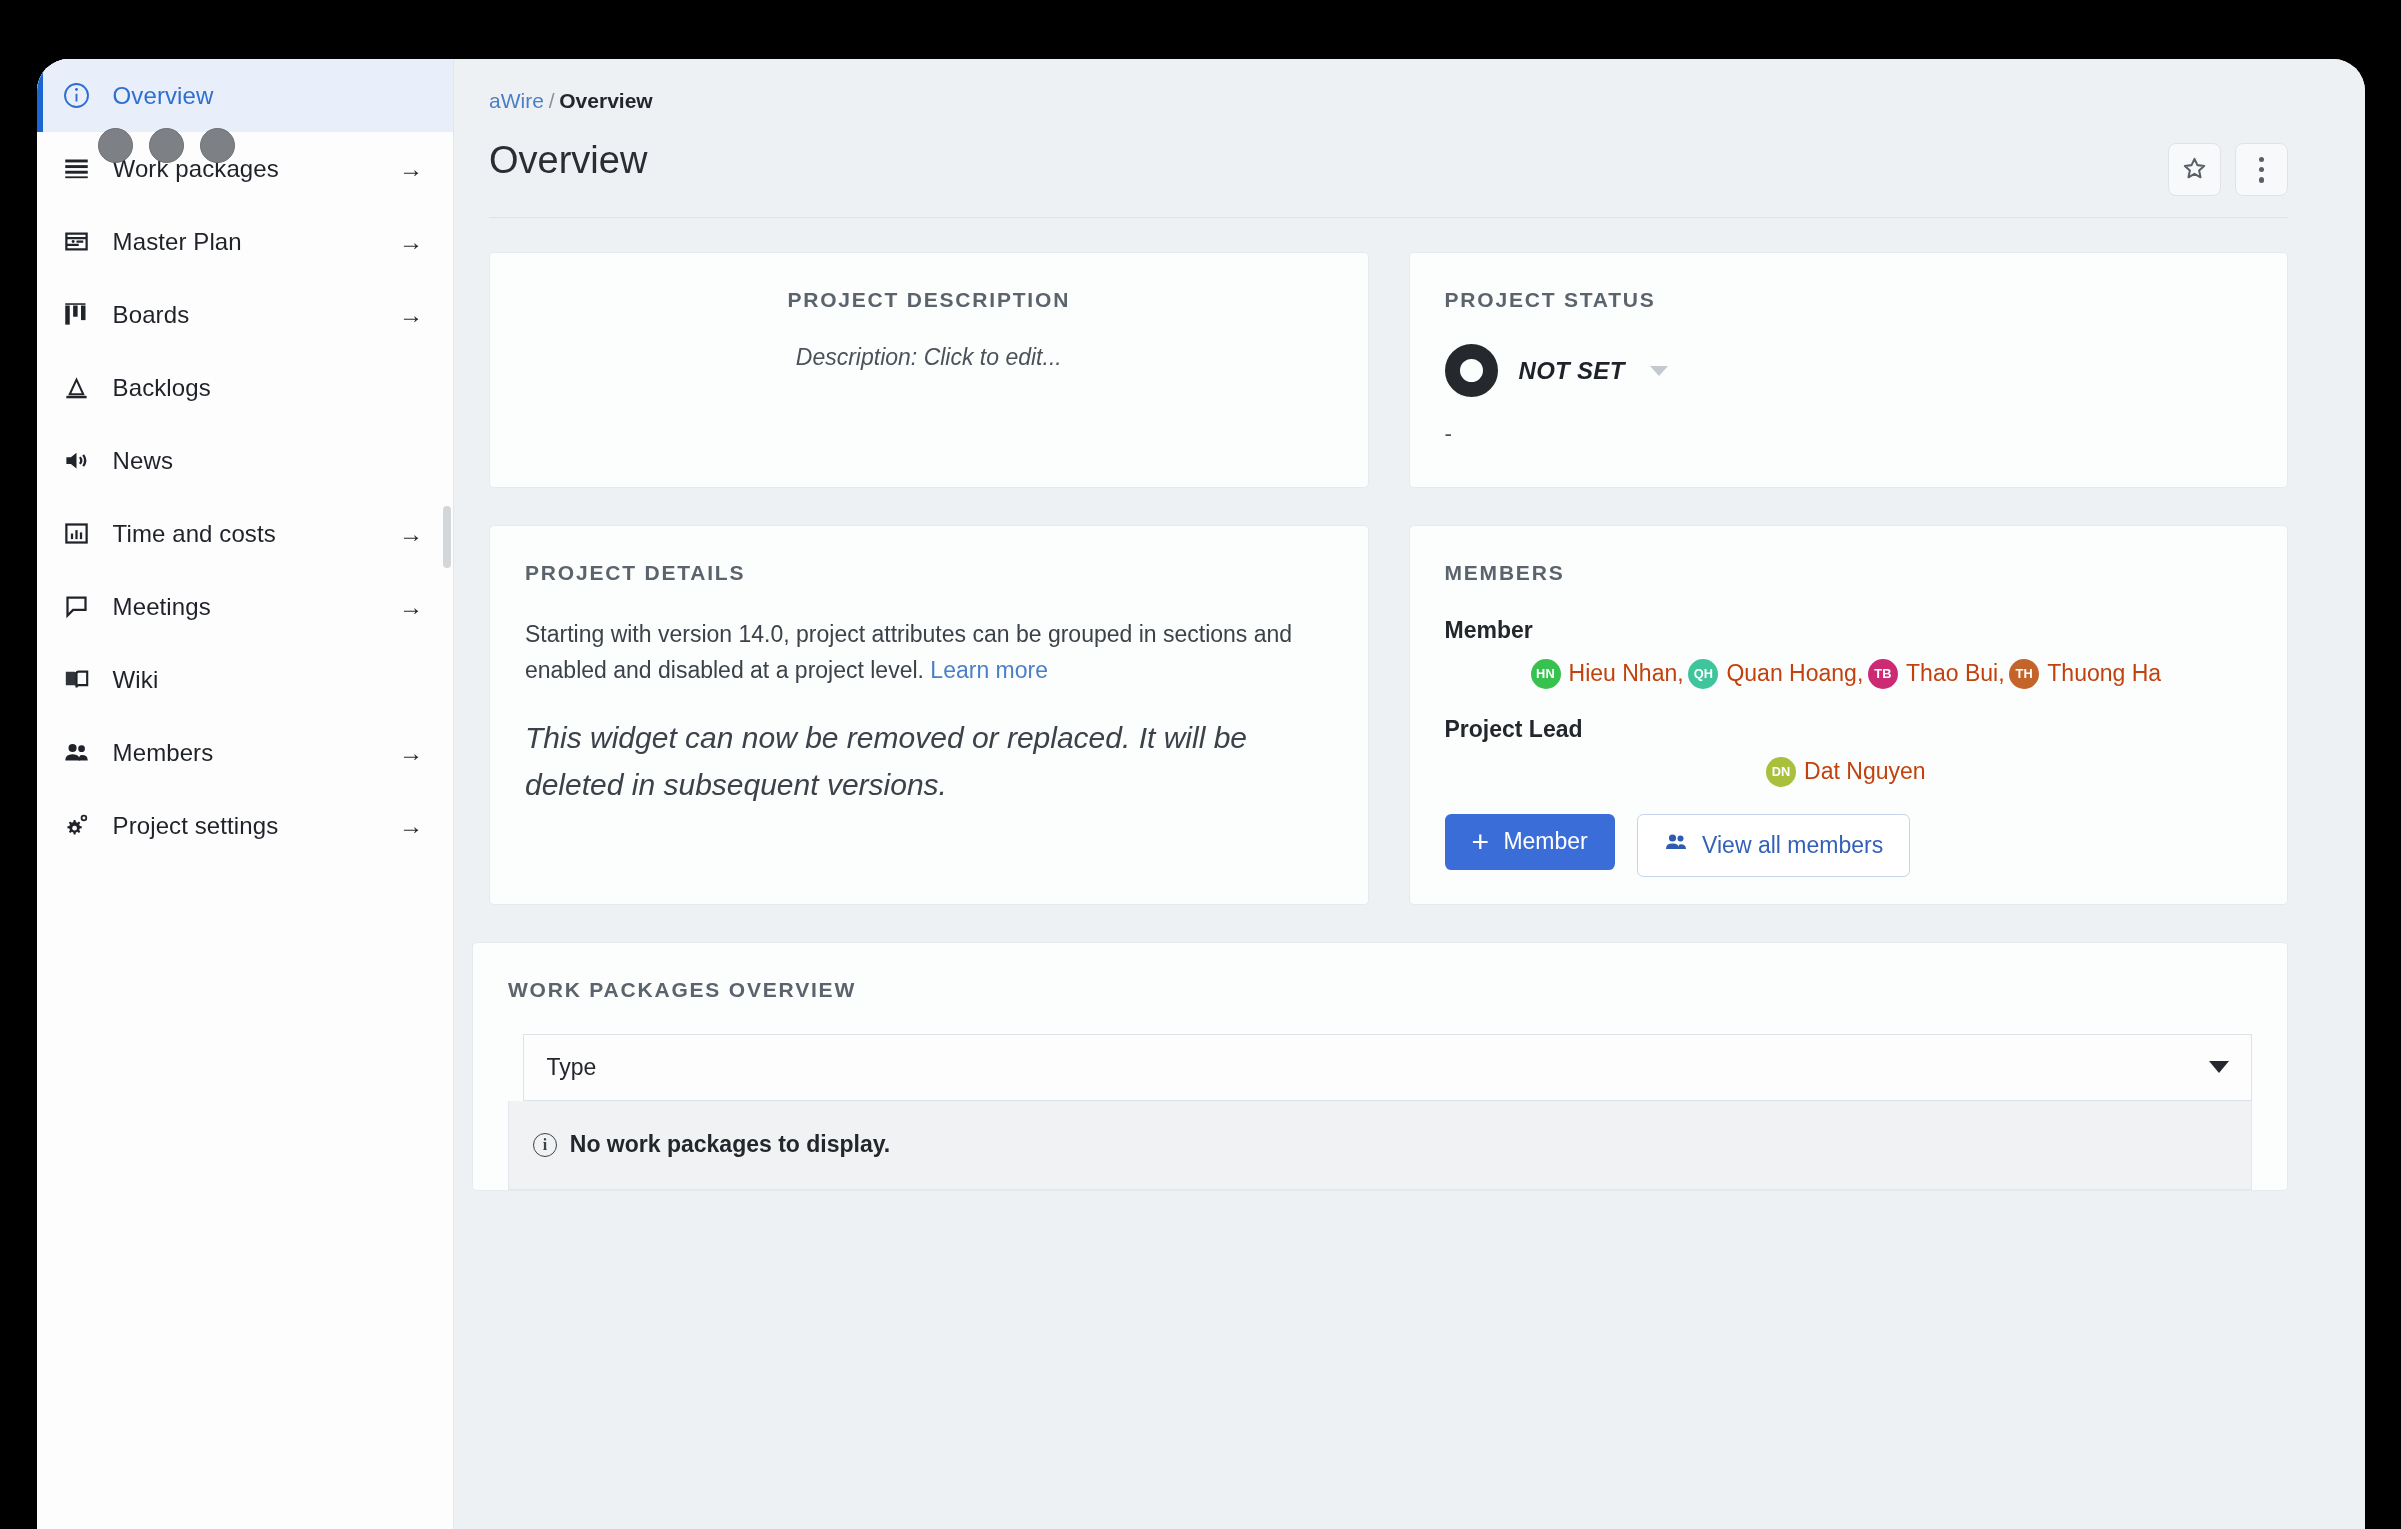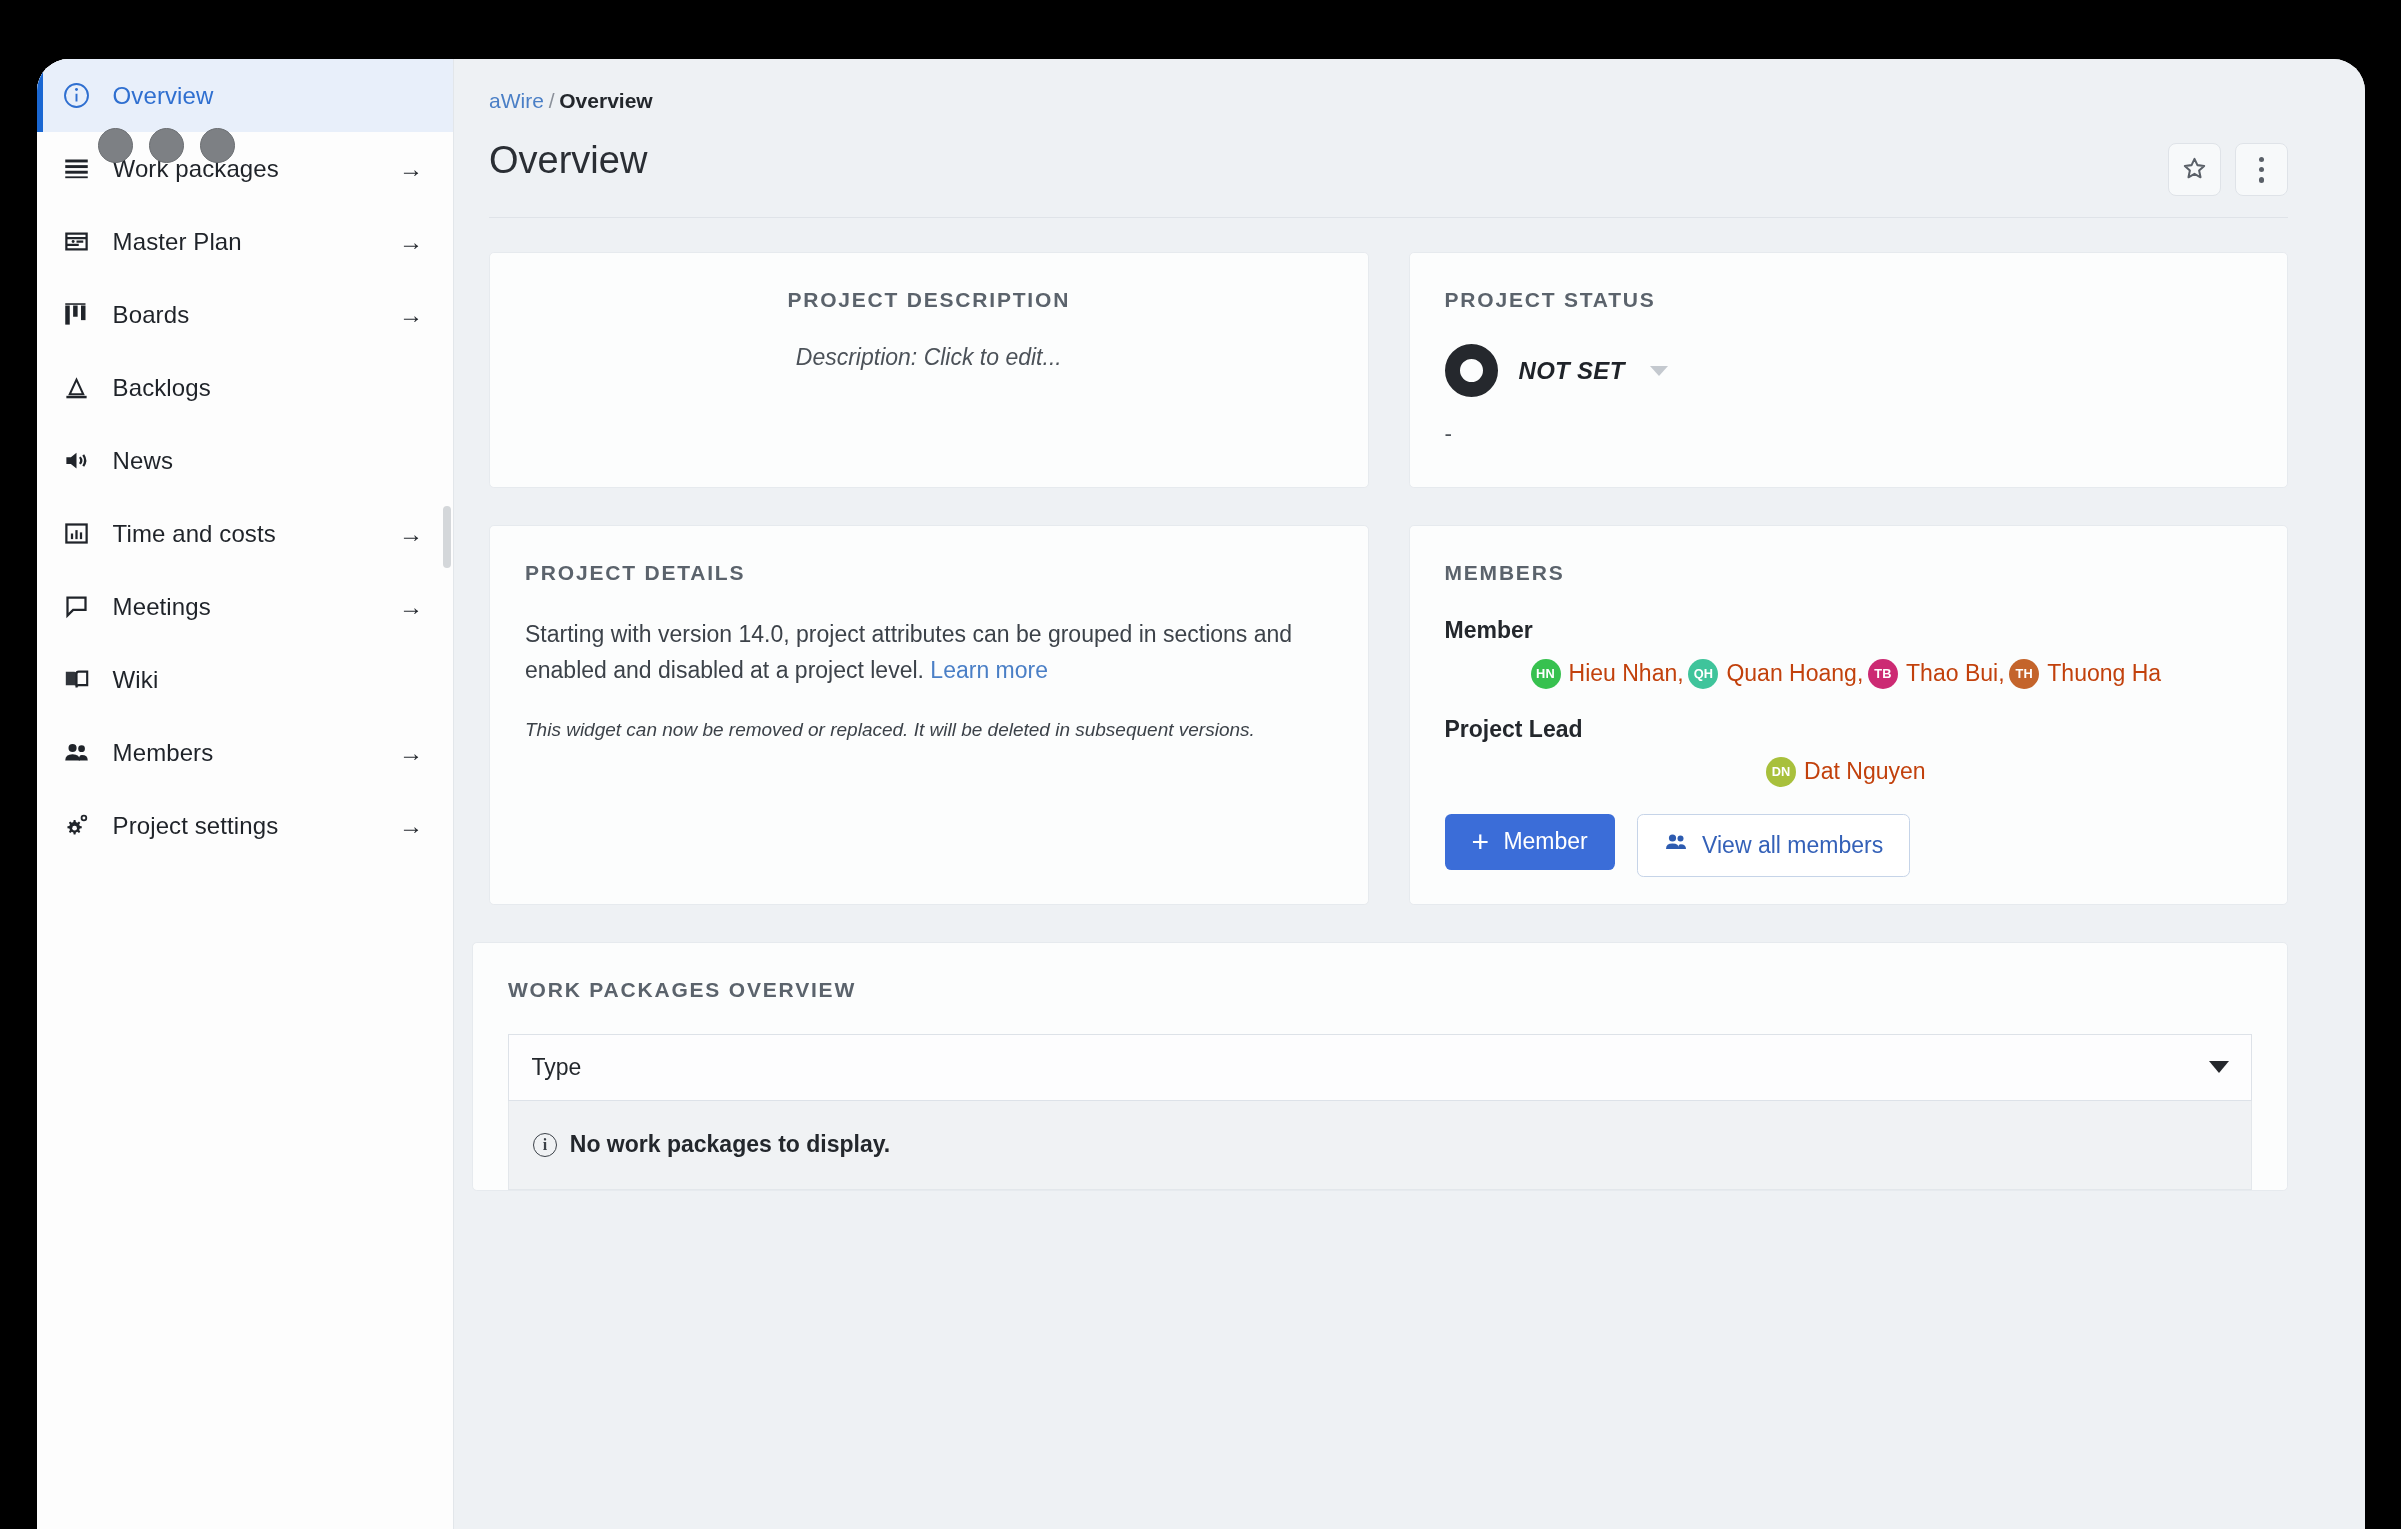--- a/index.html
+++ b/index.html
@@ -224,21 +224,21 @@
     margin-bottom: 27px;
   }
   .details-body {
     font-size: 23px;
     color: #3c4249;
     line-height: 1.55;
     margin-bottom: 27px;
   }
   .details-body a { color: #4a7fc6; text-decoration: none; }
   .details-italic {
-    font-size: 19px;
+    font-size: 30px;
     font-style: italic;
     color: #3c4249;
     line-height: 1.55;
   }
   
   .member-head {
     font-size: 23px;
     font-weight: bold;
     color: #23272c;
     margin-bottom: 14.4px;
@@ -310,20 +310,21 @@
   .select-box {
     border: 0.8px solid #dde2e8;
     background: #fdfdfe;
     height: 67px;
     display: flex;
     align-items: center;
     padding: 0 22.4px;
     font-size: 23px;
     color: #23272c;
     cursor: pointer;
+    margin-left: 15px;
   }
   .select-caret {
     margin-left: auto;
     width: 0; height: 0;
     border-left: 10.4px solid transparent;
     border-right: 10.4px solid transparent;
     border-top: 12px solid #25282d;
   }
   .empty-row {
     background: #f0f2f4;

